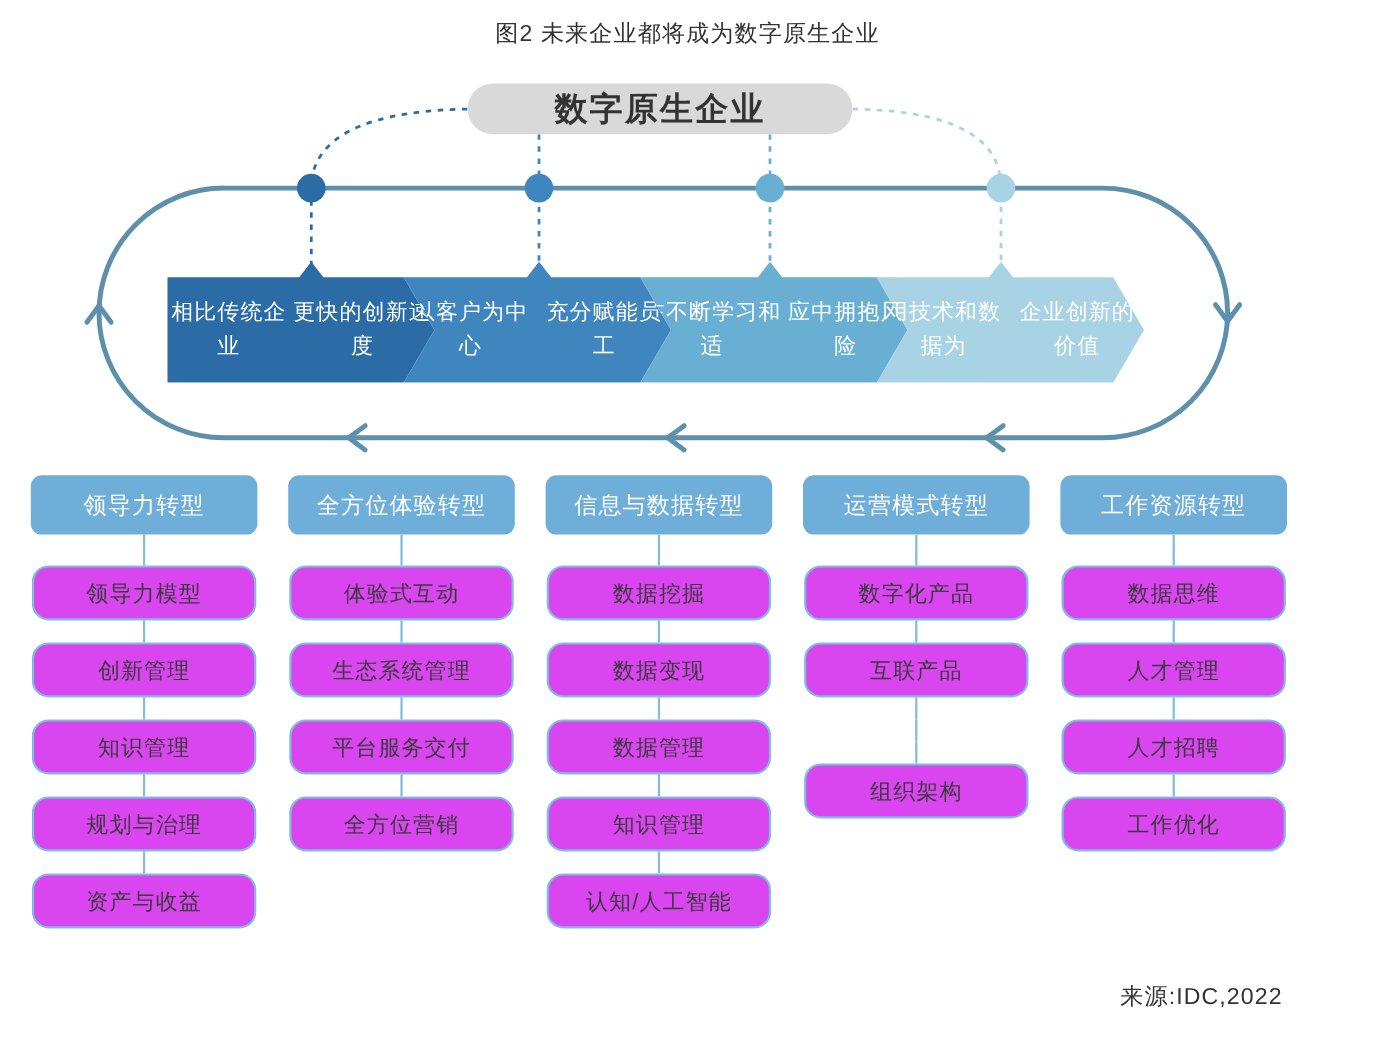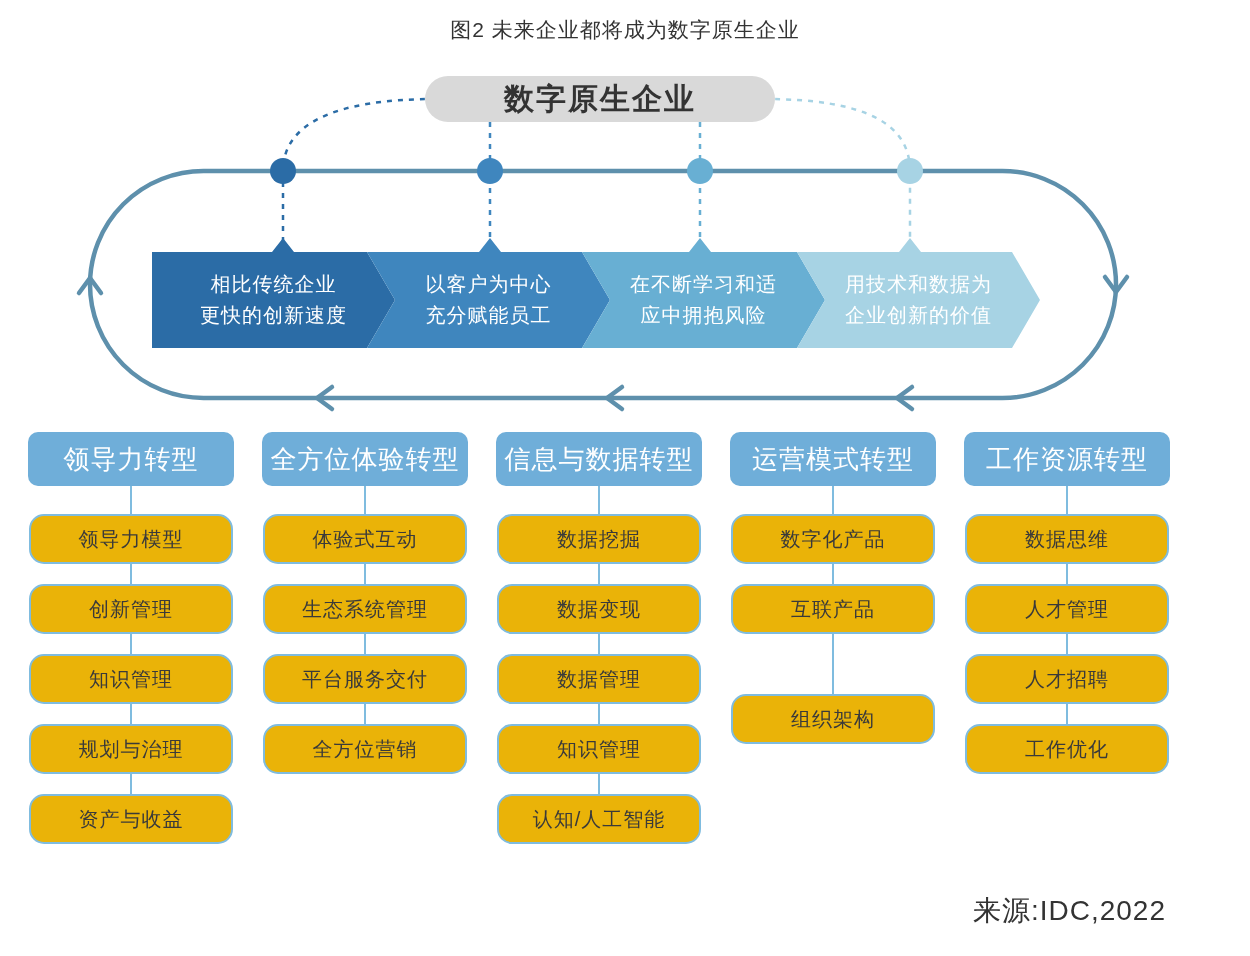--- a/index.html
+++ b/index.html
@@ -19,37 +19,37 @@
          background: var(--hub-bg); border-radius:23px;
          display:flex; align-items:center; justify-content:center;
          font-size:30px; font-weight:700; color:#333; letter-spacing:2px; }
 
   .stage { position:absolute; top:238px; width:243px; height:110px; }
   #stage1 { left:152px; clip-path: polygon(0px 14px,120px 14px,131px 0px,142px 14px,215px 14px,243px 62px,215px 110px,0px 110px); }
   #stage2 { left:367px; clip-path: polygon(0px 14px,112px 14px,123px 0px,134px 14px,215px 14px,243px 62px,215px 110px,0px 110px,28px 62px); }
   #stage3 { left:582px; clip-path: polygon(0px 14px,107px 14px,118px 0px,129px 14px,215px 14px,243px 62px,215px 110px,0px 110px,28px 62px); }
   #stage4 { left:797px; clip-path: polygon(0px 14px,102px 14px,113px 0px,124px 14px,215px 14px,243px 62px,215px 110px,0px 110px,28px 62px); }
   .stage-text { position:absolute; left:0; top:14px; width:100%; height:96px;
-                display:flex; flex-direction:column; align-items:center; justify-content:center;
+                display:flex; flex-direction:row; align-items:center; justify-content:center;
                 color:#fff; font-size:20px; font-weight:500; line-height:1.55; letter-spacing:1px; text-align:center; }
 
   .columns { position:absolute; left:28px; top:432px; width:1142px;
              display:flex; justify-content:space-between; }
   .column { width:206px; display:flex; flex-direction:column; align-items:center; }
   .col-header { width:206px; height:54px; background: var(--header-bg); border-radius:10px;
                 display:flex; align-items:center; justify-content:center;
-                color:#fff; font-size:26px; font-weight:500; letter-spacing:1px; }
+                color:#fff; font-size:21px; font-weight:500; letter-spacing:1px; }
   .connector { width:2px; height:20px; background: var(--item-border); }
   .connector.tall { height:28px; }
-  .col-item { width:204px; height:50px; background:#eab308;
+  .col-item { width:204px; height:50px; background:#d946ef;
               border:2px solid var(--item-border); border-radius:15px;
               display:flex; align-items:center; justify-content:center;
               font-size:20px; color: var(--item-text); letter-spacing:1px; }
 
-  .source { position:absolute; right:84px; top:892px; font-size:28px; font-weight:500; color:#333; letter-spacing:1px; }
+  .source { position:absolute; right:84px; top:892px; font-size:21px; font-weight:500; color:#333; letter-spacing:1px; }
 </style>
 </head>
 <body>
 
 <div class="page">
 
   <div class="title">图2 未来企业都将成为数字原生企业</div>
 
   <svg class="overlay" width="1250" height="956" viewBox="0 0 1250 956">
 

